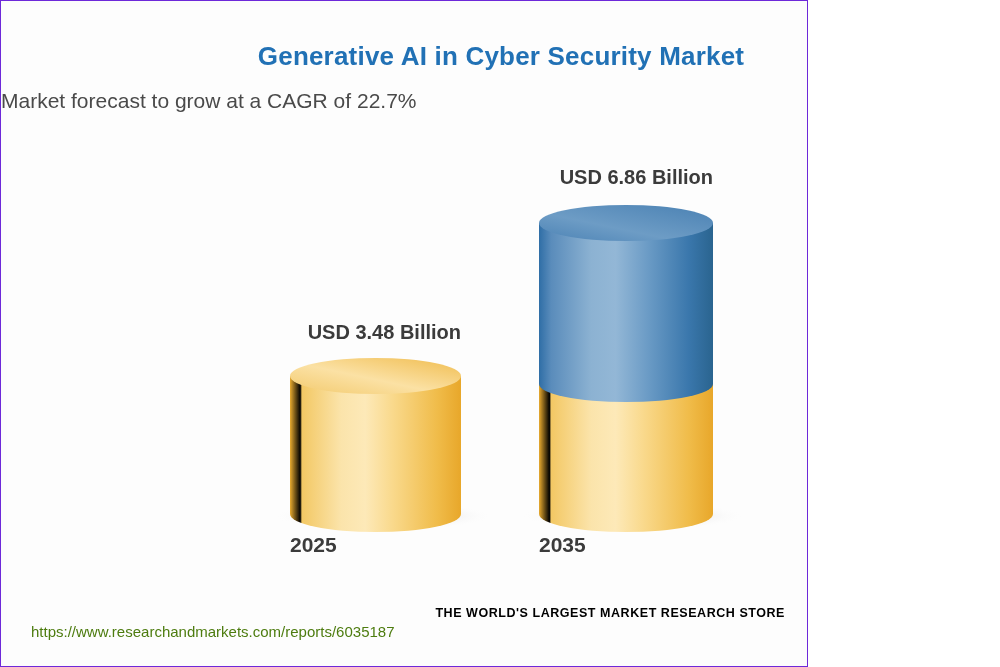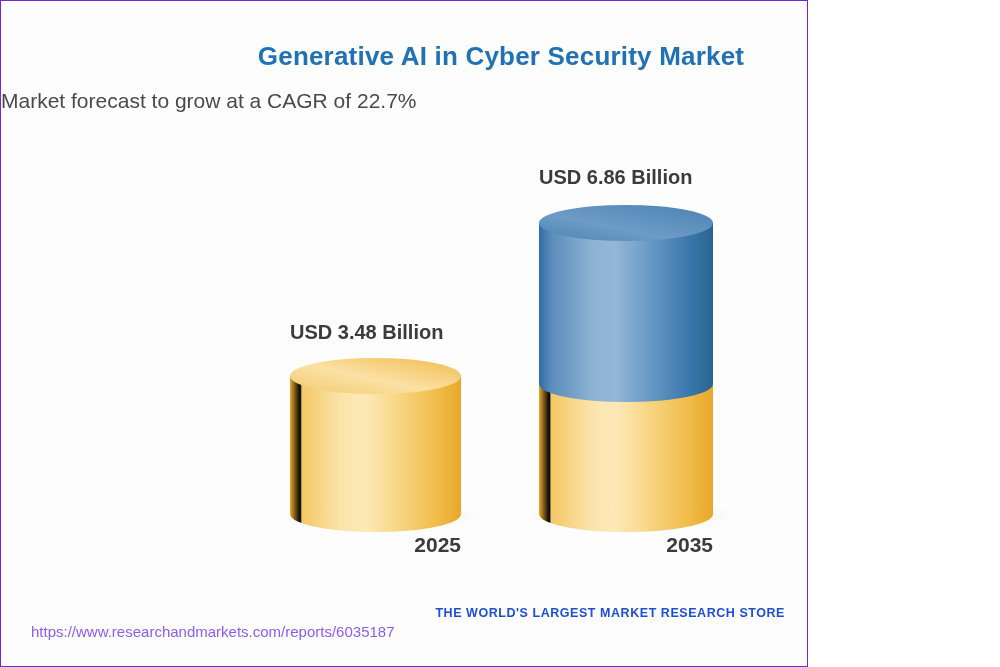--- a/index.html
+++ b/index.html
@@ -51,54 +51,54 @@
     font-weight: normal;
     color: #4a4a4a;
   }
 
   
   .vlabel {
     position: absolute;
     font-size: 20px;
     font-weight: bold;
     color: #3b3b3b;
-    text-align: left;
+    text-align: right;
     white-space: nowrap;
   }
   .vlabel-2025 { left: 289px; top: 320px; width: 171px; }
   .vlabel-2029 { left: 538px; top: 165px; width: 174px; }
 
   
   .ylabel {
     position: absolute;
     font-size: 21px;
     font-weight: bold;
     color: #3b3b3b;
-    text-align: right;
+    text-align: left;
     white-space: nowrap;
   }
   .ylabel-2025 { left: 289px; top: 532px; width: 171px; }
   .ylabel-2029 { left: 538px; top: 532px; width: 174px; }
 
   
   .chart-svg {
     position: absolute;
     left: 0;
     top: 0;
     width: 1000px;
     height: 667px;
   }
 
   
   .source-url {
     position: absolute;
     left: 30px;
     top: 622px;
     font-size: 15px;
-    color: #8b5cf6;
+    color: #4d7c0f;
     white-space: nowrap;
   }
   .logo {
     position: absolute;
     right: 22px;
     top: 600px;
     text-align: right;
   }
   .logo-main {
     font-size: 27px;
@@ -106,21 +106,21 @@
     letter-spacing: -0.3px;
     line-height: 1;
     white-space: nowrap;
   }
   .logo-word-blue { color: #20578f; }
   .logo-word-gold { color: #f0b23c; }
   .logo-tag {
     margin-top: 5px;
     font-size: 12.5px;
     font-weight: bold;
-    color: #1d4ed8;
+    color: #000000;
     letter-spacing: 0.55px;
     white-space: nowrap;
   }
 </style>
 </head>
 <body>
 
 <div class="canvas">
   <div class="plate"></div>
 

